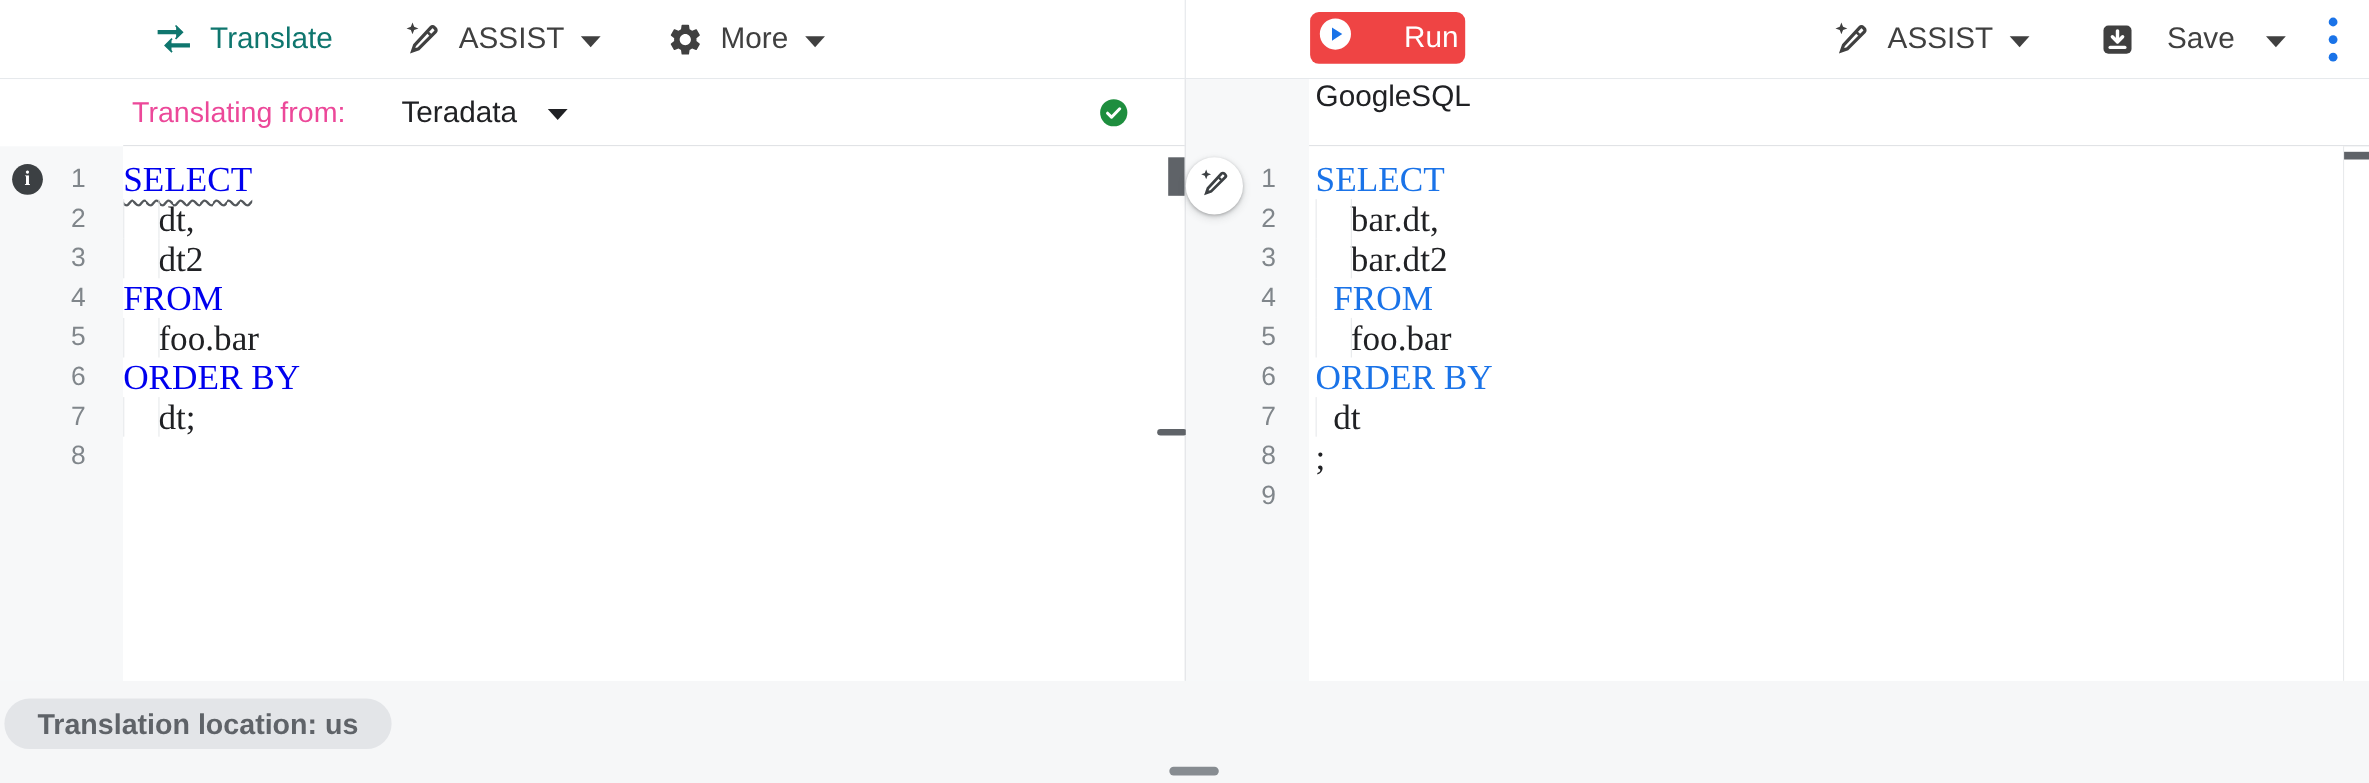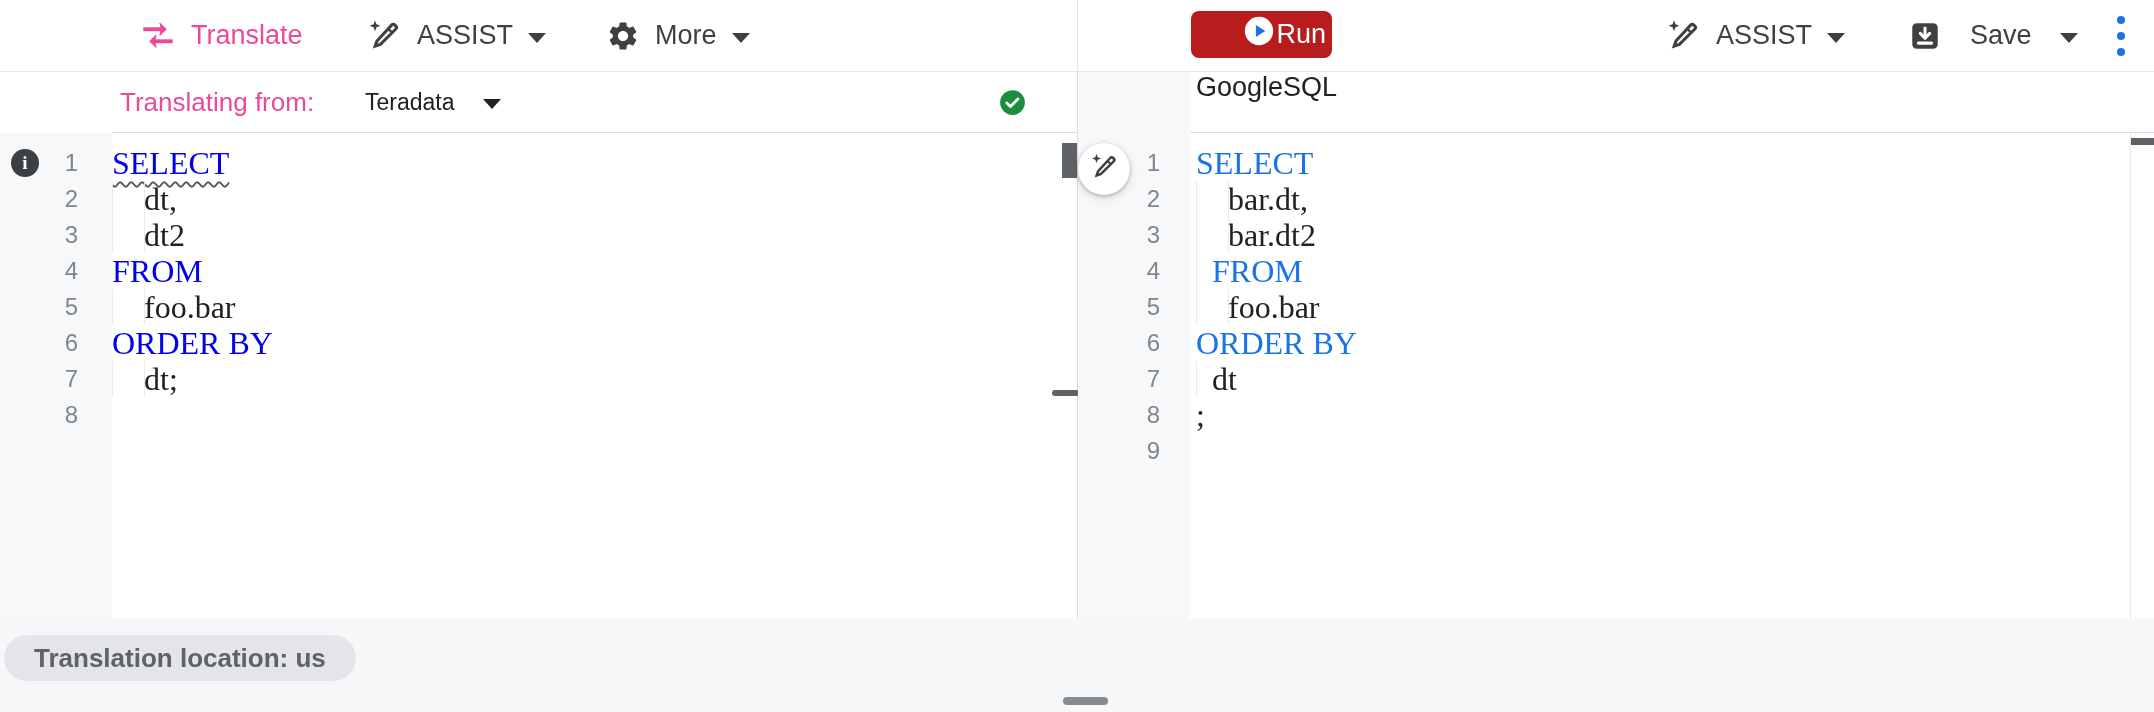--- a/index.html
+++ b/index.html
@@ -4,42 +4,42 @@
 <style>
   html,body{margin:0;padding:0;background:#fff;}
   #app{position:relative;width:2154px;height:712px;background:#ffffff;overflow:hidden;
        font-family:"Liberation Sans",sans-serif;-webkit-font-smoothing:antialiased;}
 
   
   #toolbar{position:absolute;left:0;top:0;width:2154px;height:71px;background:#fff;border-bottom:1px solid #e4e7ea;}
   .tbtn{position:absolute;top:0;height:71px;display:flex;align-items:center;gap:15px;
         color:#404040;font-size:27px;font-weight:500;cursor:pointer;white-space:nowrap;}
   .tbtn svg{display:block;}
-  #btn-translate{left:140px;color:#ec4899;cursor:default;}
+  #btn-translate{left:140px;color:#0f766e;cursor:default;}
   #btn-assist{left:366px;}
   #btn-more{left:606px;}
   #tb-divider{position:absolute;left:1077px;top:0;width:1px;height:71px;background:#e4e7ea;}
-  #btn-run{position:absolute;left:1191px;top:11px;width:141px;height:47px;background:#b91c1c;border:none;
-           border-radius:8px;color:#fff;display:flex;align-items:center;justify-content:flex-end;gap:0;
+  #btn-run{position:absolute;left:1191px;top:11px;width:141px;height:47px;background:#ef4444;border:none;
+           border-radius:8px;color:#fff;display:flex;align-items:center;justify-content:space-between;gap:0;
            font-family:inherit;font-size:27px;font-weight:500;cursor:pointer;}
   #btn-assist-right{left:1665px;}
   #btn-save{left:1908px;gap:28px;}
   #btn-kebab{position:absolute;left:2104px;top:0;width:34px;height:71px;display:flex;flex-direction:column;
              align-items:center;justify-content:center;gap:8px;cursor:pointer;}
   .kdot{width:8px;height:8px;border-radius:50%;background:#1a73e8;}
   .caret{width:0;height:0;border-left:9px solid transparent;border-right:9px solid transparent;
          border-top:10px solid currentColor;margin-top:4px;}
 
   
   #lp-header{position:absolute;left:0;top:72px;width:1077px;height:60px;background:#fff;}
   #lp-header-border{position:absolute;left:112px;top:132px;width:965px;height:1px;background:#dadce0;}
   #lbl-translating{position:absolute;left:120px;top:72px;height:60px;display:flex;align-items:center;
                    font-size:26px;color:#ec4899;}
   #dialect-select{position:absolute;left:365px;top:72px;height:60px;display:flex;align-items:center;gap:28px;
-                  font-size:23px;color:#202124;cursor:pointer;}
+                  font-size:27px;color:#202124;cursor:pointer;}
   #dialect-select .caret{border-top-color:#202124;}
   #status-check{position:absolute;left:999px;top:89px;width:27px;height:27px;}
 
   
   #panel-divider{position:absolute;left:1077px;top:72px;width:1px;height:547px;background:#dadce0;}
 
   
   #src-gutter{position:absolute;left:0;top:133px;width:112px;height:486px;background:#f7f8f9;
               padding-top:12px;box-sizing:border-box;}
   #dst-gutter{position:absolute;left:1078px;top:72px;width:112px;height:547px;background:#f7f8f9;

